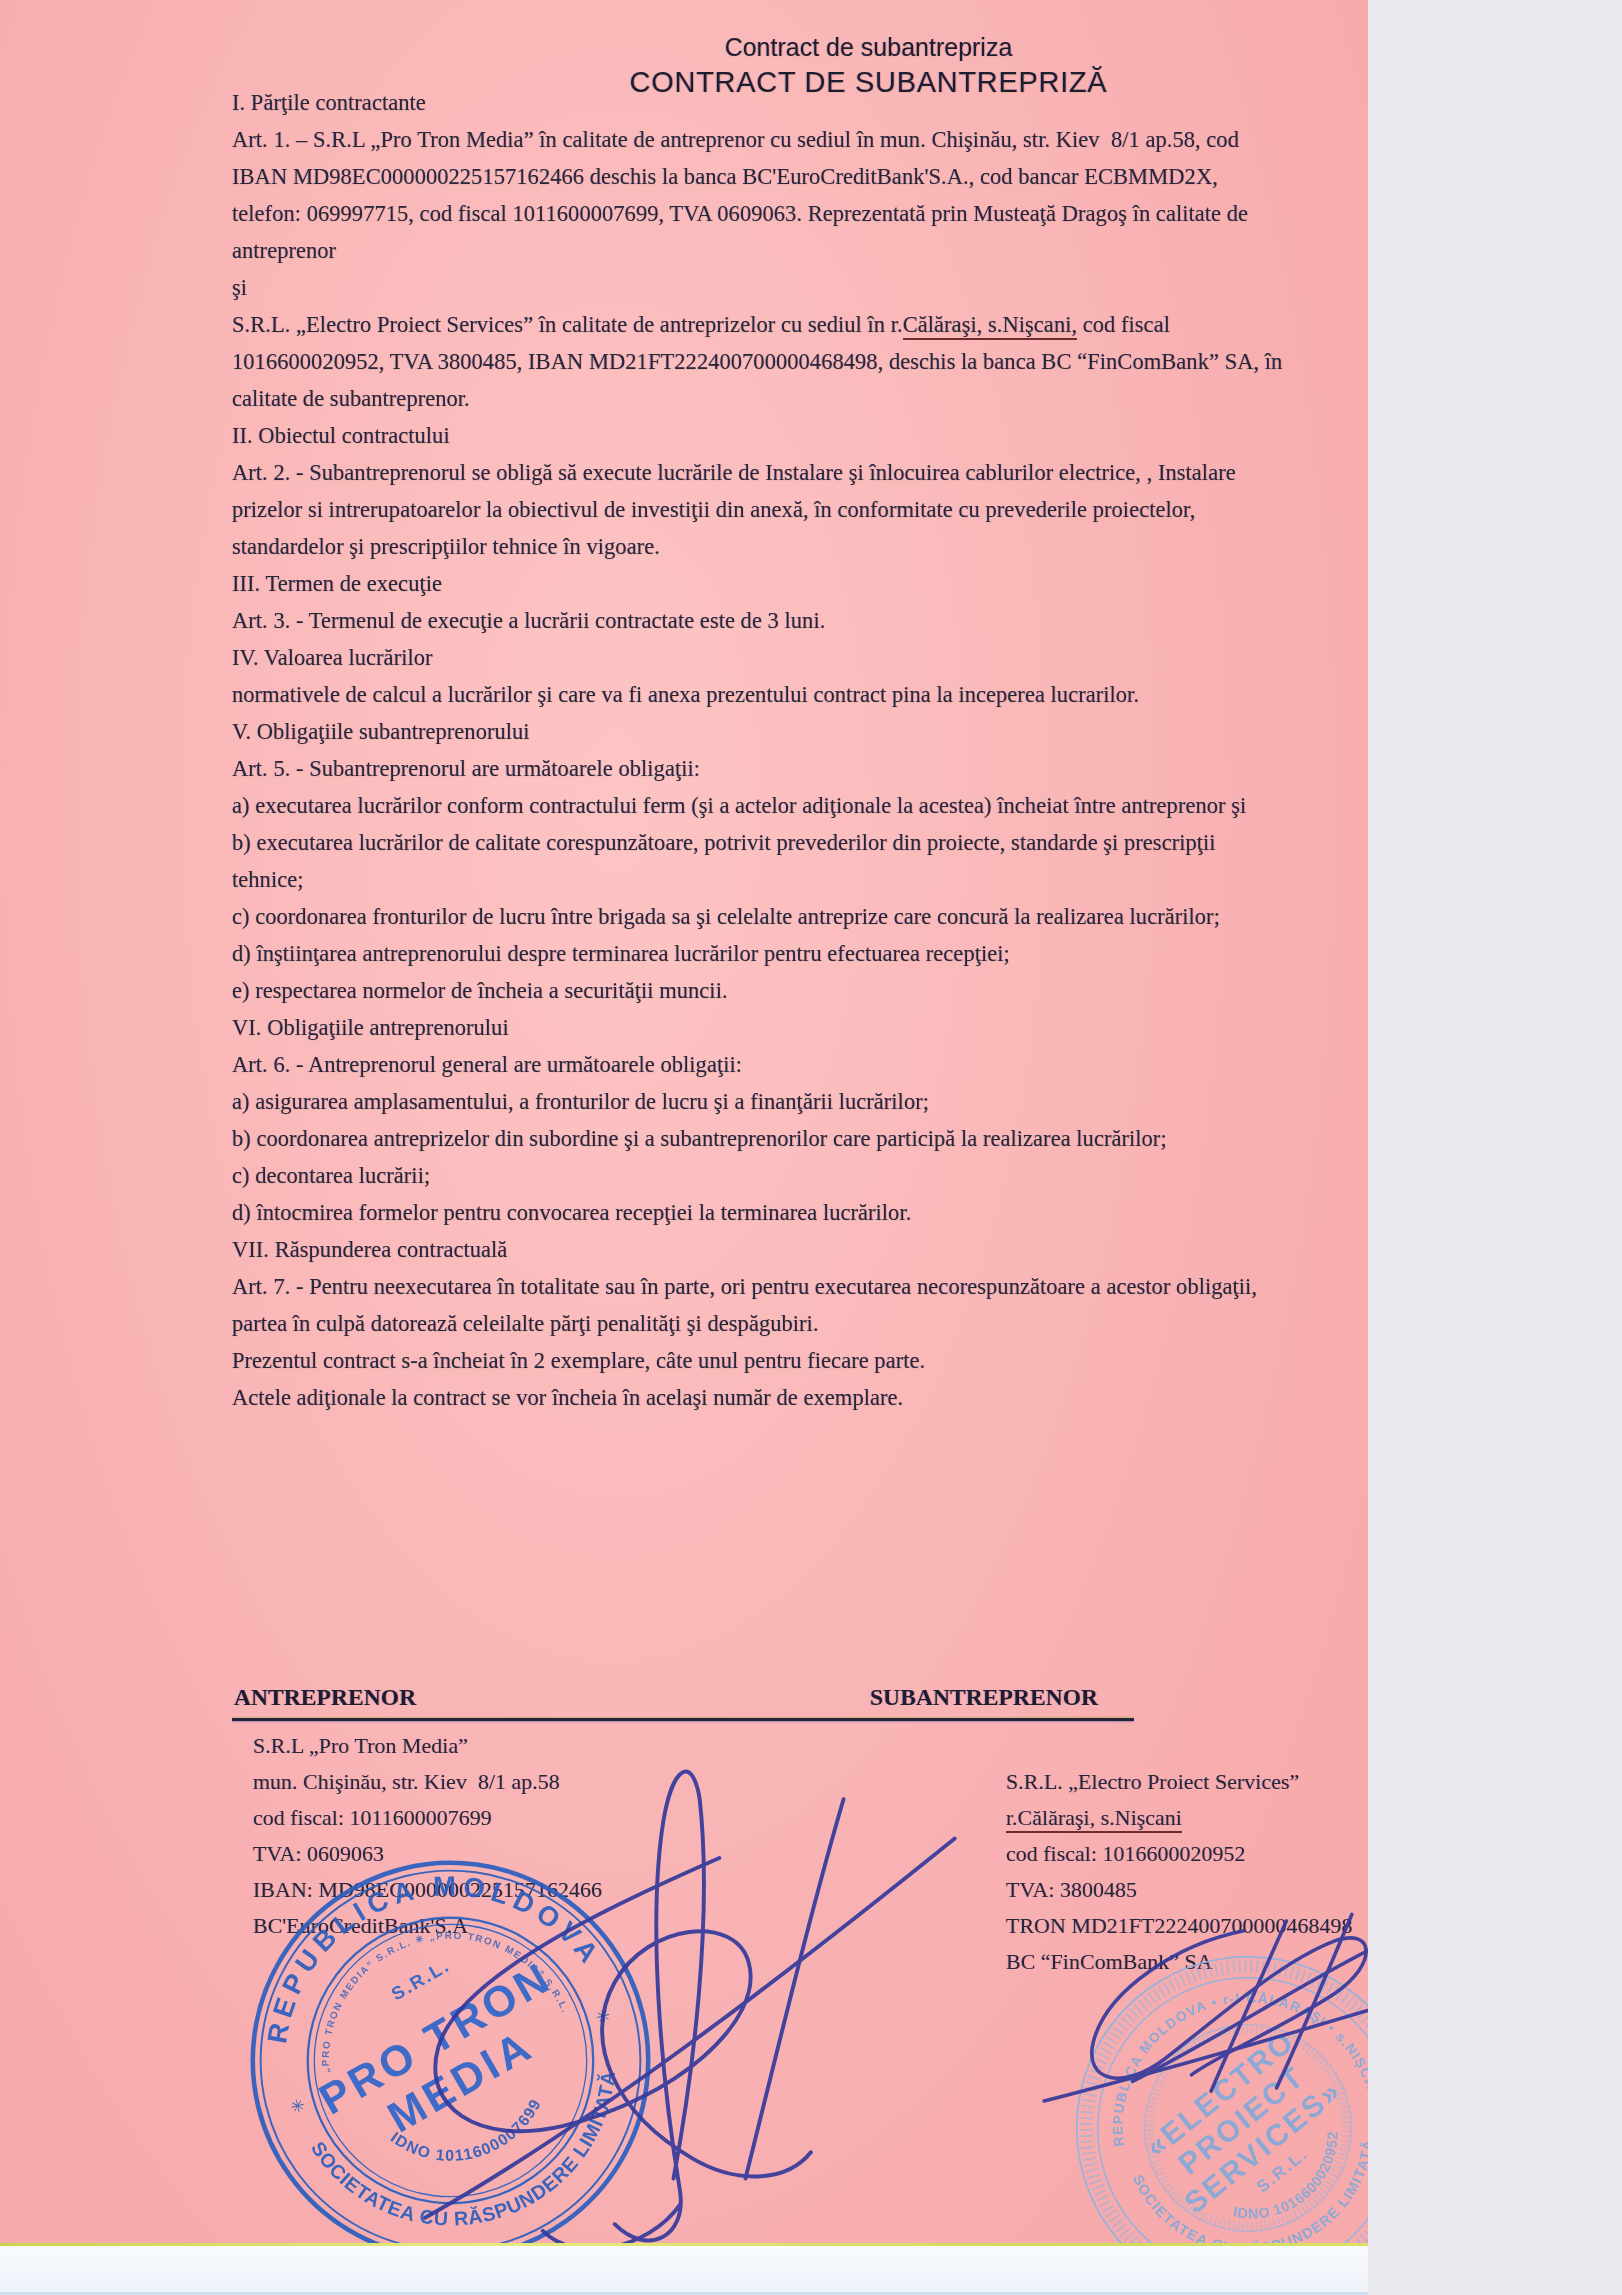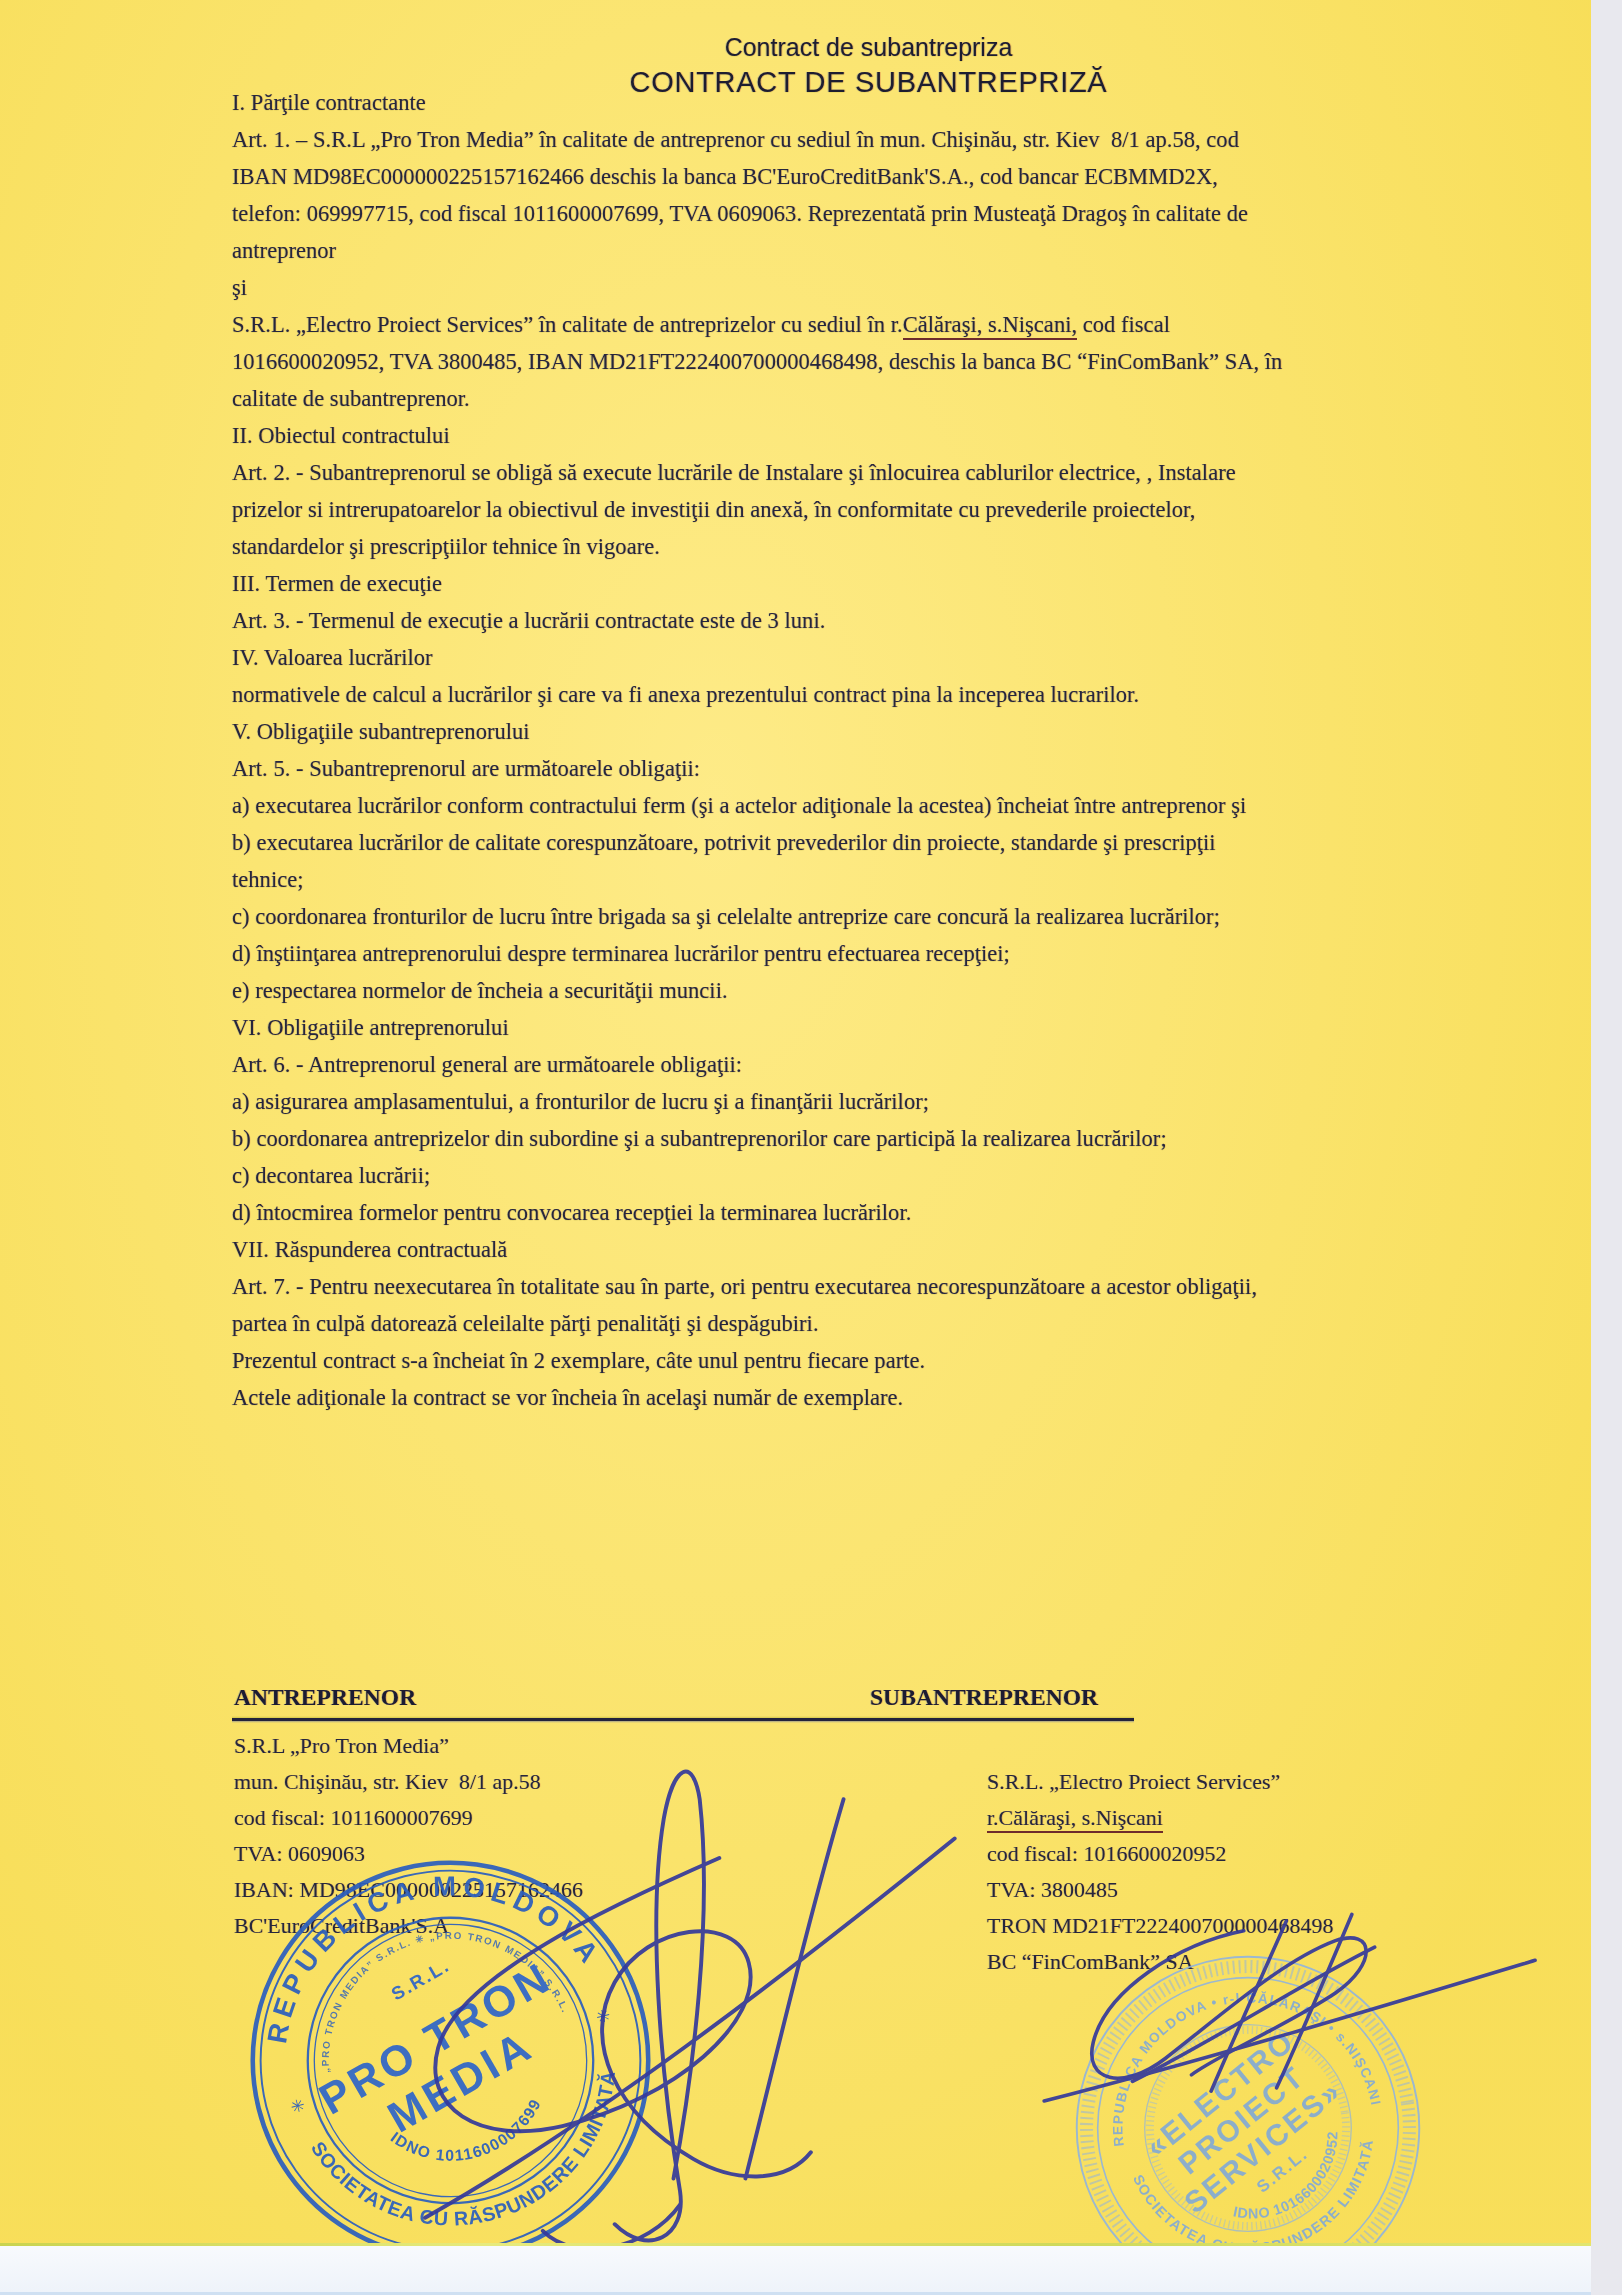--- a/index.html
+++ b/index.html
@@ -1,16 +1,16 @@
 <!DOCTYPE html>
 <html style="font-size:10.5px"><head>
 <meta charset="utf-8">
 <style>
   html,body{margin:0;padding:0;background:#e8e8ee;}
-  .page{position:relative;width:1591px;height:2295px;background:#fde047;overflow:hidden;
+  .page{position:relative;width:1368px;height:2295px;background:#fca5a5;overflow:hidden;
         font-family:"Liberation Serif",serif;color:#26263c;}
   .paper-shade{position:absolute;inset:0;
         background:radial-gradient(ellipse at 45% 35%, rgba(255,255,255,.35), rgba(210,210,225,.12) 80%);}
   
   .titles{position:absolute;left:232px;top:30px;width:1273px;text-align:center;
           font-family:"Liberation Sans",sans-serif;color:#1d1d30;}
   .title-small{font-size:25px;line-height:34px;
        text-shadow:1px 0 rgba(190,60,50,.22), -1px 0 rgba(40,90,200,.22), 0 1px rgba(160,150,30,.15);}
   .title-large{font-size:29px;line-height:37px;letter-spacing:0.7px;
        text-shadow:1px 0 rgba(190,60,50,.25), -1px 0 rgba(40,90,200,.25), 0 1px rgba(160,150,30,.15);}
@@ -21,21 +21,21 @@
   .u{border-bottom:2px solid #6e2c2c;padding-bottom:0.7px;}
   
   .sig-heading{position:absolute;top:1684px;font-weight:bold;font-size:23.6px;color:#1c1c32;
        text-shadow:0.9px 0 rgba(190,60,50,.25), -0.9px 0 rgba(40,90,200,.25);}
   .sig-heading.left{left:234px;}
   .sig-heading.right{left:870px;}
   .sig-rule{position:absolute;left:232px;top:1718px;width:902px;height:3.3px;background:#23233b;
        box-shadow:0 -1.3px 0 rgba(170,170,40,.35), 0 1.3px 0 rgba(50,70,180,.3);}
   .sig-col{position:absolute;font-size:22px;line-height:36px;}
   .sig-col .sigline{white-space:pre;
-       text-shadow:0.8px 0 rgba(190,60,50,.20), -0.8px 0 rgba(40,90,200,.20);}
+       text-shadow:0.8px 0 rgba(190,60,50,.20), -0.8px 0 rgba(40,90,200,.20);margin-left:19px;}
   .sig-col.left{left:234px;top:1728px;}
   .sig-col.right{left:987px;top:1764px;}
   
   .stamp-l{position:absolute;left:241px;top:1851px;width:419px;height:419px;
        transform:rotate(-14deg);opacity:.93;}
   .stamp-r{position:absolute;left:1065px;top:1945px;width:366px;height:366px;
        transform:rotate(-9deg);opacity:.88;}
   .ink{position:absolute;fill:none;stroke:#34399b;stroke-linecap:round;stroke-linejoin:round;opacity:.92;}
   .ink-l{left:366px;top:1760px;width:602px;height:510px;}
   .ink-r{left:995px;top:1885px;width:550px;height:288px;}

